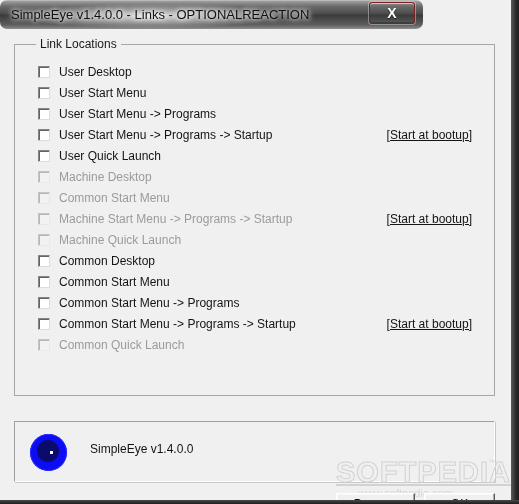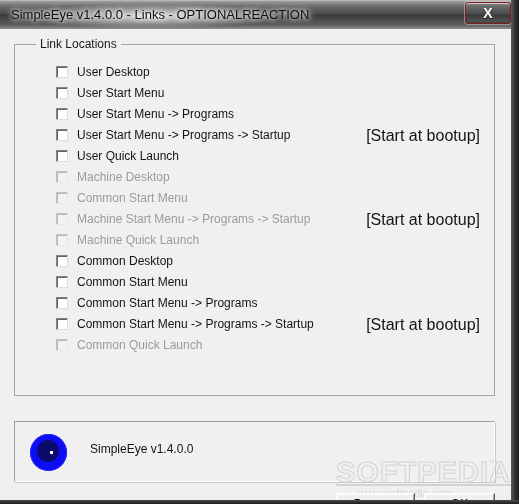--- a/index.html
+++ b/index.html
@@ -17,32 +17,33 @@
     height: 504px;
     overflow: hidden;
     box-sizing: border-box;
     background: #f0f0f0;
   }
 
   
   #titlebar {
     position: absolute;
     left: 0; top: 0;
-    width: 519px;
+    width: 423px;
     height: 29px;
     background:
       linear-gradient(to bottom,
         #cfcfcf 0%,
         #9e9e9e 4%,
         #6a6a6a 22%,
         #4a4a4a 48%,
         #3a3a3a 52%,
         #5d5d5d 86%,
         #8f8f8f 100%);
     overflow: hidden;
+    border-radius: 7px;
   }
   
   #titleglow {
     position: absolute;
     left: 0px; top: 0px;
     width: 300px; height: 29px;
     background: radial-gradient(ellipse 170px 16px at 150px 16px,
                 rgba(235,235,235,0.95) 0%,
                 rgba(200,200,200,0.55) 45%,
                 rgba(160,160,160,0.0) 78%);
@@ -130,21 +131,20 @@
     color: #1a1a1a;
     line-height: 14px;
     white-space: nowrap;
   }
 
   
   #rows {
     position: absolute;
     left: 14px; top: 33px;
     width: 464px;
-    margin-left: 18px;
   }
   .row {
     position: relative;
     height: 21px;
     line-height: 21px;
     white-space: nowrap;
   }
   .cb {
     position: absolute;
     left: 24px; top: 4px;
@@ -169,23 +169,24 @@
   .lbl {
     position: absolute;
     left: 45px; top: 0;
     font-size: 12px;
     color: #141414;
   }
   .row.disabled .lbl { color: #9b9b9b; }
 
   .boot {
     position: absolute;
-    right: 16px; top: 0;
-    font-size: 16px;
+    right: 6px; top: 0;
+    font-size: 12px;
     color: #141414;
+    text-decoration: underline;
   }
 
   
   #aboutpanel {
     position: absolute;
     left: 14px; top: 392px;
     width: 481px;
     height: 61px;
     box-sizing: border-box;
     background: #f0f0f0;

